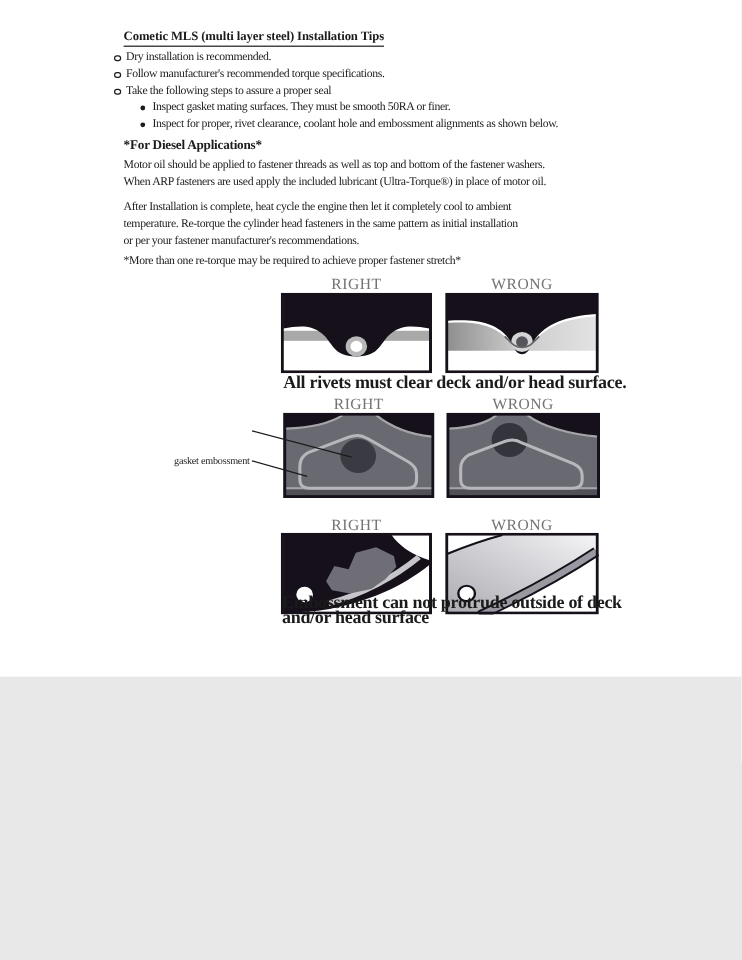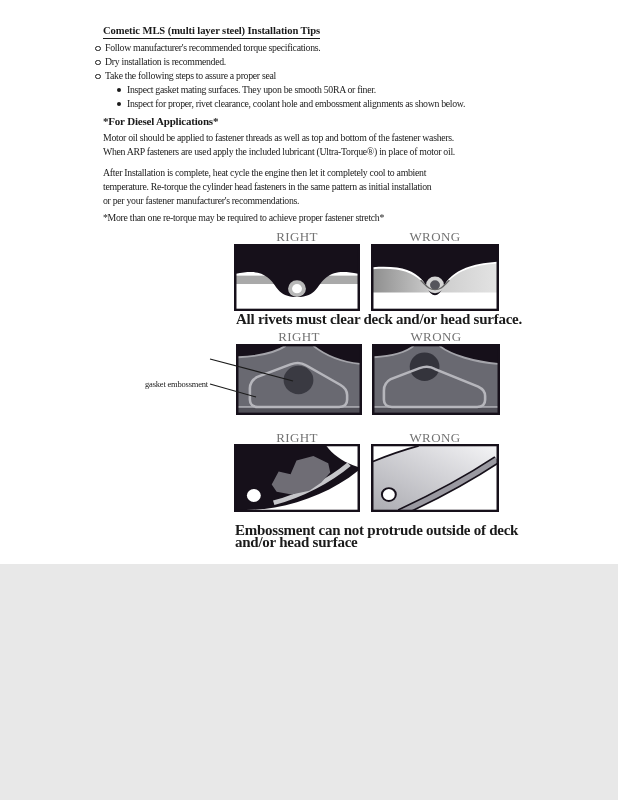--- a/index.html
+++ b/index.html
@@ -43,24 +43,24 @@
   .leader{left:0;top:0;pointer-events:none;}
 </style>
 </head>
 <body>
 
 <div class="page">
 
   <div class="abs title">Cometic MLS (multi layer steel) Installation Tips</div>
 
   <div class="abs bullets">
+    <div class="b">Dry installation is recommended.</div>
     <div class="b">Follow manufacturer's recommended torque specifications.</div>
-    <div class="b">Dry installation is recommended.</div>
     <div class="b">Take the following steps to assure a proper seal</div>
-    <div class="s">Inspect gasket mating surfaces.  They upon be smooth 50RA or finer.</div>
+    <div class="s">Inspect gasket mating surfaces.  They must be smooth 50RA or finer.</div>
     <div class="s">Inspect for proper, rivet clearance, coolant hole and embossment alignments as shown below.</div>
   </div>
 
   <div class="abs h2">*For Diesel Applications*</div>
   <div class="abs para p1">Motor oil should be applied to fastener threads as well as top and bottom of the fastener washers.
 When ARP fasteners are used apply the included lubricant (Ultra-Torque®) in place of motor oil.</div>
   <div class="abs para p2">After Installation is complete, heat cycle the engine then let it completely cool to ambient
 temperature. Re-torque the cylinder head fasteners in the same pattern as initial installation
 or per your fastener manufacturer's recommendations.</div>
   <div class="abs para p3">*More than one re-torque may be required to achieve proper fastener stretch*</div>
@@ -162,21 +162,21 @@
       <rect width="129" height="74" fill="#ffffff"></rect>
       <path d="M2,19 C20,11 36,5.5 48,2 L127,2 L127,15 C92,40 57,60 29,74 L2,74 Z" fill="url(#g3)"></path>
       <path d="M2,19 C20,11 36,5.5 48,2" fill="none" stroke="#16101a" stroke-width="1.8"></path>
       <path d="M127,17 C92,42 57,61 29,75" fill="none" stroke="#16101a" stroke-width="9"></path>
       <path d="M127,17 C92,42 57,61 29,75" fill="none" stroke="#9a99a1" stroke-width="5.5"></path>
       <circle cx="18" cy="55" r="7" fill="#ffffff" stroke="#16101a" stroke-width="2"></circle>
       <rect x="1.25" y="1.25" width="126.5" height="71.5" fill="none" stroke="#16101a" stroke-width="2.5"></rect>
     </svg>
   </div>
 
-  <div class="abs cap" style="left:235px;top:525px;">Embossment can not protrude outside of deck
+  <div class="abs cap" style="left:235px;top:498px;">Embossment can not protrude outside of deck
 and/or head surface</div>
 
   <svg class="abs leader" width="618" height="800">
     <line x1="210" y1="359" x2="293" y2="381" stroke="#1b1b1b" stroke-width="1.1"></line>
     <line x1="210" y1="384" x2="256" y2="397" stroke="#1b1b1b" stroke-width="1.1"></line>
   </svg>
 
   <div class="abs fine">
     <p class="fh">Warranty Disclaimer*</p>
     <p>Due to the nature of performance applications, the parts in this catalog are sold without any express warranty or any implied warranty of merchantability or fitness for a particular purpose.  Cometic Gasket Inc., shall not, under any circumstances, be liable for any special, incidental or consequential damages, including, person, party or property, but not limited to, damage, or loss of property or equipment, loss of profits or revenue, cost of purchased or replacement goods, or claims of customers of the purchase, which may arise and/or result from sale, installation or use of these parts.  Installation of these parts could adversely affect the motor manufacturers warranty coverage.</p>

